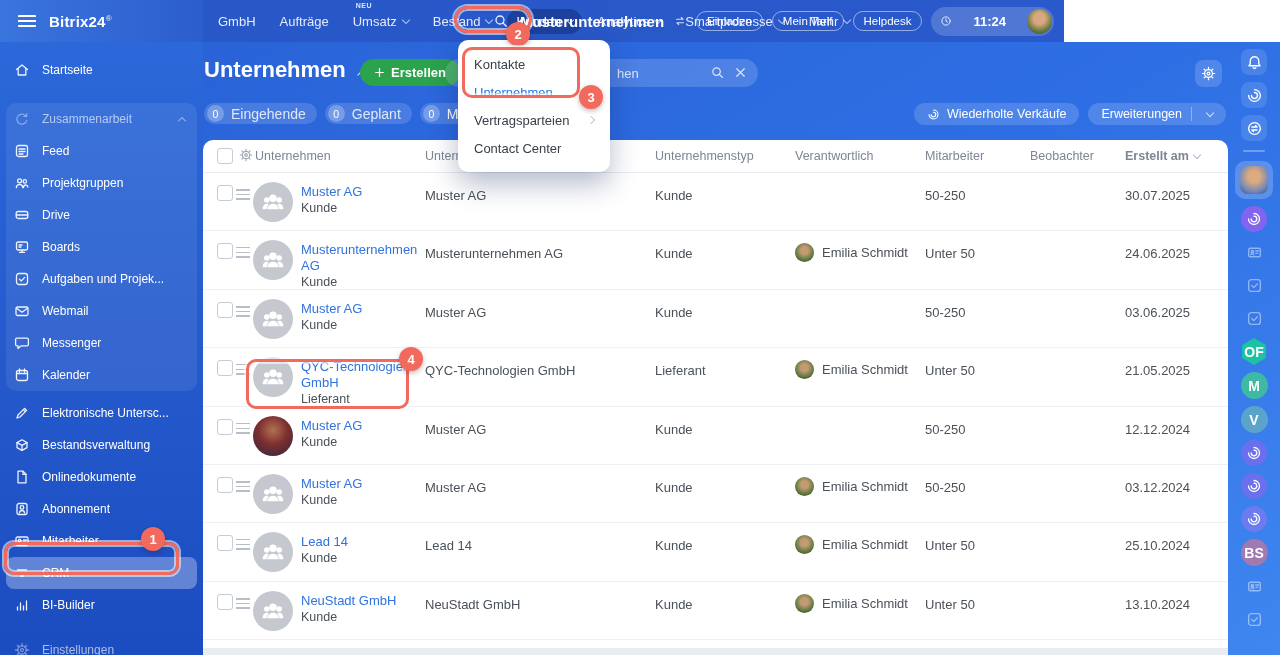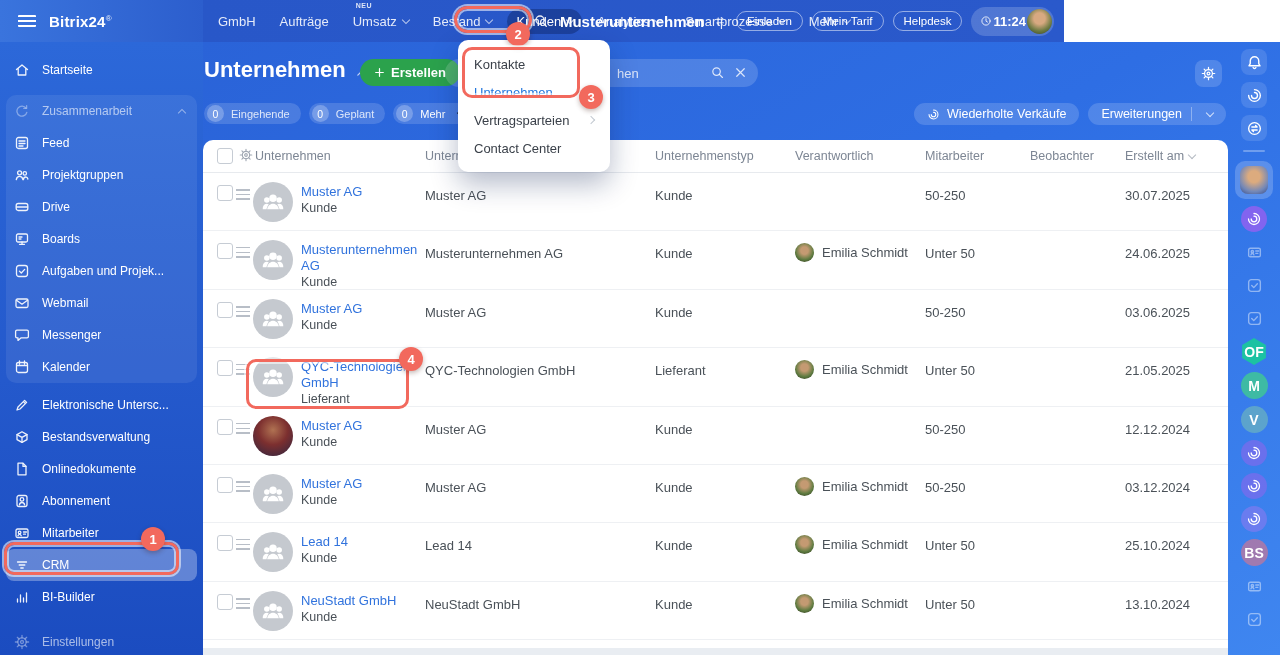--- a/index.html
+++ b/index.html
@@ -24,36 +24,36 @@
         display:inline-block;transform:rotate(45deg);margin-left:6px;margin-top:-3px;opacity:.75;}
   .chev.up{transform:rotate(225deg);margin-top:3px;}
   .chev.right{transform:rotate(-45deg);margin:0;}
   .tb-right{position:absolute;right:10px;top:0;height:42px;display:flex;align-items:center;gap:9px;}
   .tb-sico{width:16px;height:16px;color:#fff;opacity:.9;cursor:pointer;}
   .portal{color:#fff;font-size:15px;font-weight:bold;margin-left:2px;cursor:pointer;}
   .swap-ico{width:14px;height:14px;color:rgba(255,255,255,.8);cursor:pointer;}
   .tb-pill{border:1px solid rgba(255,255,255,.5);color:#fff;font-size:11.5px;border-radius:12px;
            padding:3px 10px;cursor:pointer;white-space:nowrap;}
   .time-pill{display:flex;align-items:center;background:rgba(255,255,255,.18);border-radius:15px;
-             padding:2px 2px 2px 9px;gap:1px;cursor:pointer;}
+             padding:2px 2px 2px 9px;gap:21px;cursor:pointer;}
   .clock-ico{width:12px;height:12px;color:rgba(255,255,255,.85);}
   .time-txt{color:#fff;font-size:13px;font-weight:bold;}
   .tb-ava{width:25px;height:25px;border-radius:50%;
           background:radial-gradient(circle at 50% 38%,#d8a981 28%,#6e7b43 62%,#2d3b20 100%);}
   
   .sidebar{position:absolute;left:0;top:42px;width:203px;height:613px;z-index:5;
            background:linear-gradient(180deg,#2c68d9 0%,#2459cc 55%,#1b4cc0 100%);
            padding:13px 6px 0 6px;box-sizing:border-box;}
   .side-item{display:flex;align-items:center;height:30px;padding:0 8px;color:#fff;font-size:12px;
              border-radius:8px;cursor:pointer;position:relative;}
   .side-item .ico{width:16px;height:16px;margin-right:12px;flex:0 0 auto;opacity:.92;}
   .side-item.muted{color:rgba(255,255,255,.62);}
   .side-item.muted .ico{opacity:.62;}
   .side-item.active{background:rgba(255,255,255,.3);}
-  .side-group{background:rgba(255,255,255,.08);border-radius:10px;margin-top:10px;}
+  .side-group{background:rgba(255,255,255,.08);border-radius:10px;margin-top:18px;}
   .side-group .side-item{height:32px;}
   .side-main{margin-top:6px;}
   .side-main .side-item{height:32px;}
   .side-bottom{margin-top:14px;}
   .g-chev{position:absolute;right:12px;}
   .side-label{white-space:nowrap;overflow:hidden;text-overflow:ellipsis;}
   
   .content{position:absolute;left:203px;top:42px;width:1077px;height:613px;
            background:linear-gradient(150deg,#2a63d8 0%,#2e6ee4 45%,#3f86f0 100%);}
   .page-title{position:absolute;left:1px;top:15px;color:#fff;font-size:22px;font-weight:bold;
@@ -69,21 +69,21 @@
   .srch-icons{position:absolute;right:10px;top:6px;display:flex;gap:8px;align-items:center;}
   .srch-icons .ico{width:15px;height:15px;color:rgba(255,255,255,.8);cursor:pointer;}
   .gear-btn{position:absolute;right:58px;top:18px;width:27px;height:27px;border-radius:8px;
             background:rgba(255,255,255,.16);display:flex;align-items:center;justify-content:center;cursor:pointer;}
   .gear-btn .ico{width:15px;height:15px;color:#fff;}
   .counters{position:absolute;left:1px;top:61px;display:flex;gap:8px;}
   .chip{display:flex;align-items:center;gap:7px;background:rgba(255,255,255,.15);border-radius:13px;
         padding:2px 11px 2px 3px;cursor:pointer;}
   .chip-cnt{width:17px;height:17px;border-radius:50%;background:rgba(255,255,255,.25);color:#fff;
             font-size:10.5px;display:flex;align-items:center;justify-content:center;}
-  .chip-lab{color:rgba(255,255,255,.82);font-size:11px;display:flex;align-items:center;}
+  .chip-lab{color:rgba(255,255,255,.82);font-size:14px;display:flex;align-items:center;}
   .hdr-right{position:absolute;right:54px;top:61px;display:flex;gap:9px;}
   .pill-lt{display:flex;align-items:center;gap:7px;background:rgba(255,255,255,.16);border-radius:14px;
            padding:4px 13px;color:#fff;font-size:12.5px;cursor:pointer;}
   .pill-lt .ico{width:13px;height:13px;}
   .pill-div{width:1px;height:14px;background:rgba(255,255,255,.35);margin:0 2px;}
   
   .table-panel{position:absolute;left:0;top:98px;width:1025px;bottom:0;background:#fff;
                border-radius:10px 10px 0 0;overflow:hidden;}
   .thead{position:relative;height:32px;border-bottom:1px solid #e7eaee;}
   .th{position:absolute;top:9px;font-size:12.5px;color:#7d8694;cursor:pointer;white-space:nowrap;
@@ -496,21 +496,21 @@
           </span>
           <span class="th" style="left: 592px;">
             <span>Verantwortlich</span>
           </span>
           <span class="th" style="left: 722px;">
             <span>Mitarbeiter</span>
           </span>
           <span class="th" style="left: 827px;">
             <span>Beobachter</span>
           </span>
-          <span class="th" style="left: 922px;">
+          <span class="th" style="left: 922px; font-weight: bold;">
             <span>Erstellt am</span>
             <i class="chev"></i>
           </span>
         </div>
       <div id="tbody">
           <div class="trow">
             <span class="cb" style="position: absolute;"></span>
             <span class="c-drag"></span>
             <span class="c-ava">
               <span class="ico" style="width: 26px; height: 26px;">

